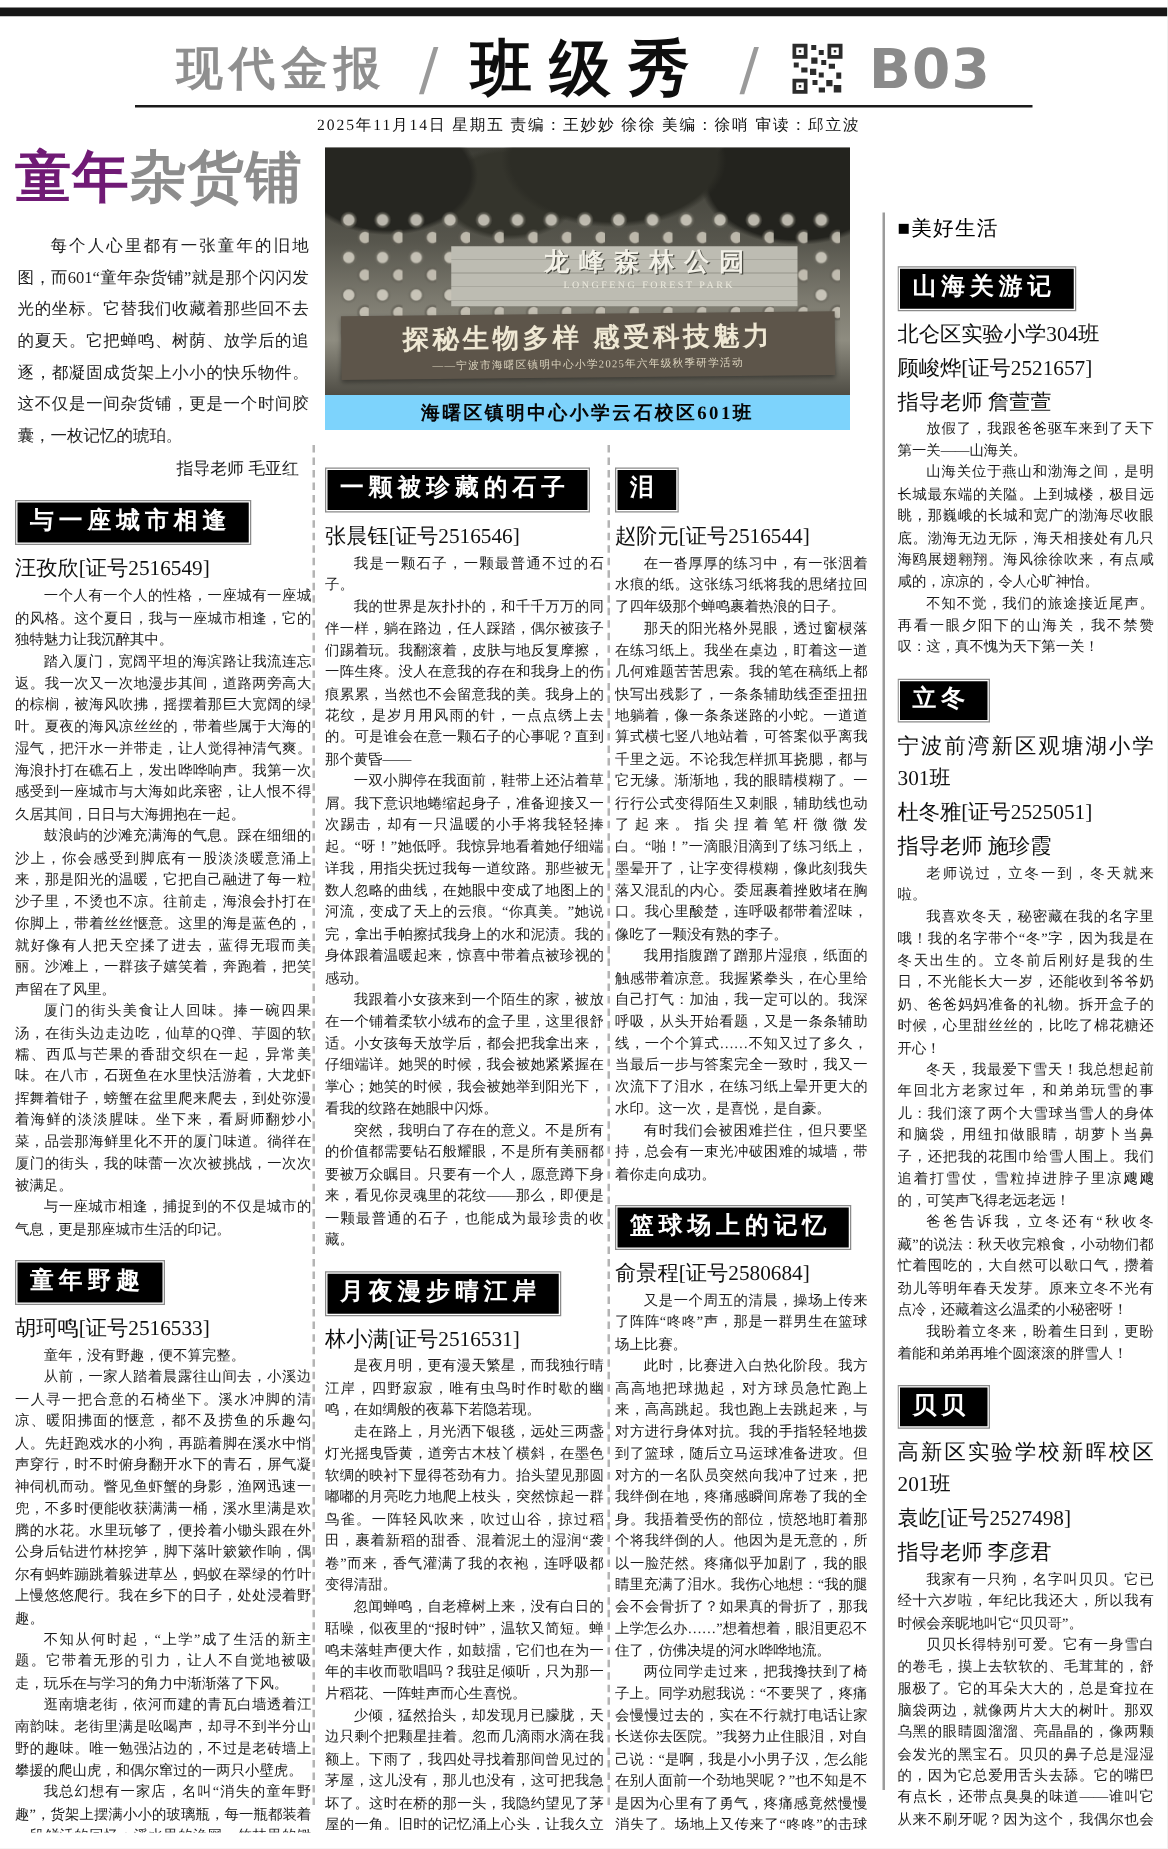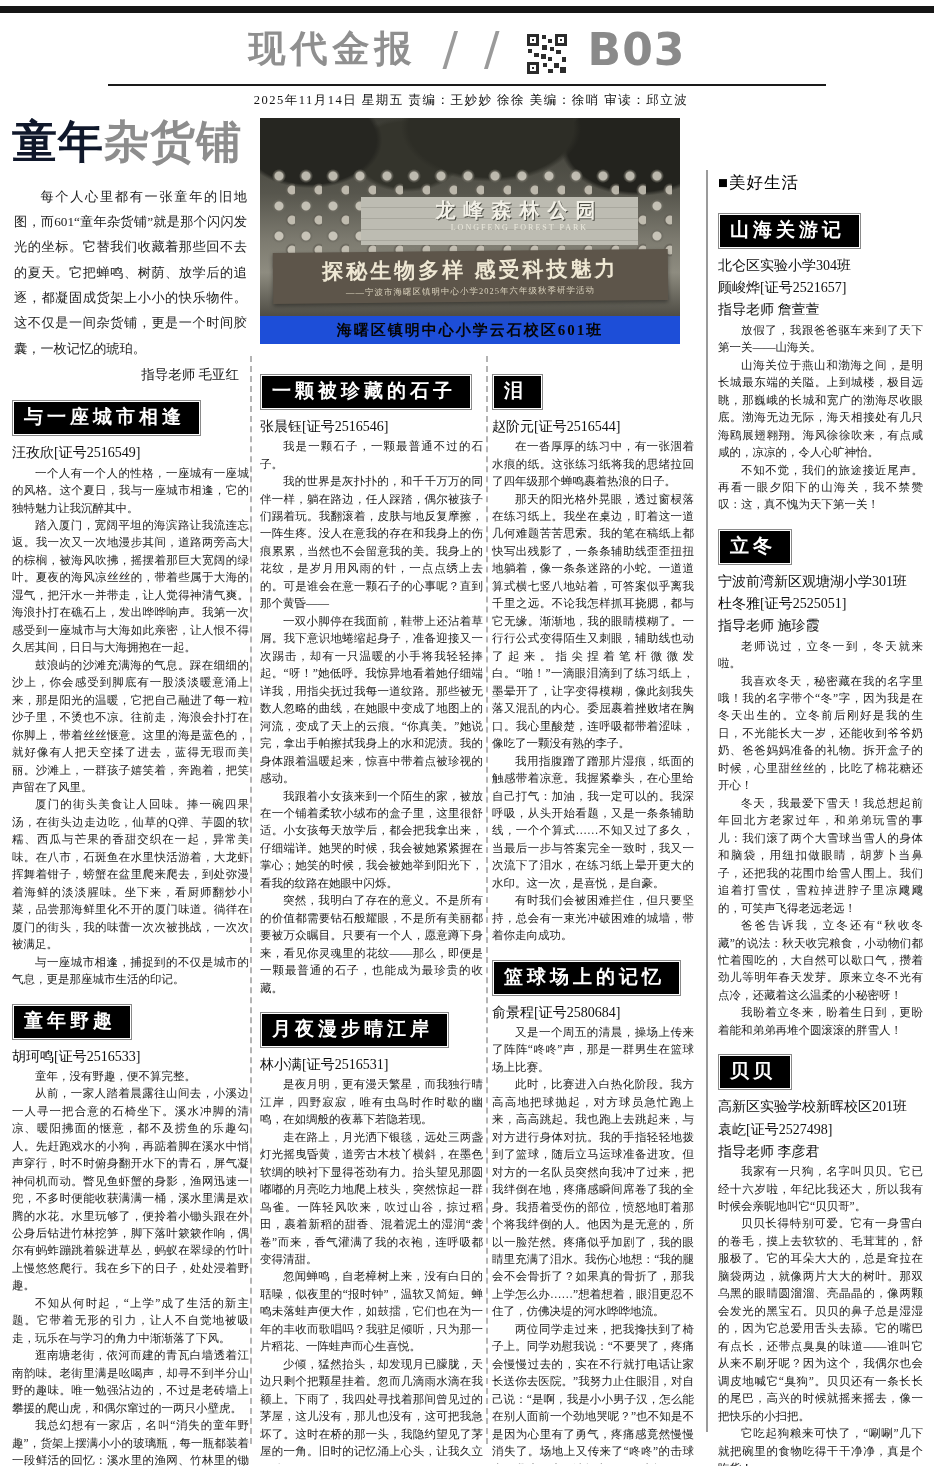--- a/index.html
+++ b/index.html
@@ -4,42 +4,42 @@
 <style>
   html,body{margin:0;padding:0;background:#e8e8e8;}
   .page{position:relative;width:934px;height:1479px;background:#ffffff;margin:0 auto;overflow:hidden;
         font-family:"Liberation Serif","DejaVu Serif",serif;color:#1c1c1c;}
   
   .topbar{position:absolute;left:0;top:6px;width:934px;height:7px;background:#161616;}
   .masthead{position:absolute;left:0;top:22px;width:934px;display:flex;justify-content:center;align-items:center;gap:26px;}
   .paper-name{color:#8f8f8f;font-size:37px;font-weight:900;letter-spacing:5px;}
   .mast-slash{color:#9a9a9a;font-size:46px;font-weight:400;font-family:"DejaVu Sans",sans-serif;}
   .section-name{color:#0e0e0e;font-size:49px;font-weight:900;letter-spacing:14px;}
-  .page-id{display:flex;align-items:flex-end;gap:20px;}
+  .page-id{display:flex;align-items:center;gap:20px;}
   .qr{width:42px;height:42px;}
   .page-number{color:#8a8a8a;font-size:44px;font-weight:bold;font-family:"DejaVu Sans",sans-serif;letter-spacing:1px;}
   .mast-rule{position:absolute;left:108px;top:84px;width:718px;height:2px;background:#1a1a1a;}
   .dateline{position:absolute;left:4px;top:92px;width:934px;text-align:center;font-size:12.5px;letter-spacing:1.5px;color:#111;}
   
   .feature-title{font-size:45px;font-weight:900;letter-spacing:1px;line-height:1.1;white-space:nowrap;}
-  .ft-black{color:#0f172a;}
+  .ft-black{color:#701a75;}
   .ft-gray{color:#8d8d8d;margin-top:48px;}
   .feature-intro{margin:16px 2px 0 2px;font-size:13.2px;line-height:1.92;text-indent:2em;text-align:justify;color:#222;}
   .feature-teacher{text-align:right;font-size:13.5px;margin:4px 10px 2px 0;}
   
   .col{position:absolute;overflow:hidden;font-size:11.5px;line-height:1.52;text-align:justify;}
   #col1{left:12px;top:118px;width:237px;height:1348px;}
   #col2{left:260px;top:356px;width:223px;height:1108px;}
   #col3{left:492px;top:356px;width:202px;height:1108px;}
   #col4{left:718px;top:170px;width:205px;height:1296px;}
   .article{margin-top:13px;}
   .article:first-child{margin-top:16px;}
   .hbar-wrap{display:inline-block;border:1px solid #8a8a8a;padding:1px;margin:2px 0 5px 0;background:#fff;}
   .hbar{display:block;background:#000000;color:#ffffff;font-weight:bold;font-size:19px;letter-spacing:4px;padding:1px 14px 2px 10px;white-space:nowrap;}
-  .byline{font-size:14px;color:#101010;margin:1px 0;}
+  .byline{font-size:17px;color:#101010;margin:1px 0;}
   .para{margin:0;text-indent:2em;}
   .section-label{font-size:16.5px;font-weight:normal;color:#000;margin:0 0 16px 0;letter-spacing:1px;}
   
   .photo{position:absolute;left:260px;top:118px;width:420px;}
   .photo-img{position:relative;height:198px;overflow:hidden;
      background:linear-gradient(#3c3c35 0%,#57564d 38%,#7d7b70 62%,#8e8c80 78%,#4e4c44 100%);}
   .canopy{position:absolute;left:0;top:0;right:0;height:62%;
      background:
        radial-gradient(ellipse 120px 80px at 12% 18%, #262621 55%, transparent 60%),
        radial-gradient(ellipse 150px 90px at 55% 8%, #2d2d26 55%, transparent 60%),
@@ -52,38 +52,39 @@
      background-size:27px 30px;opacity:.85;}
   .sign{position:absolute;left:24%;right:10%;top:40%;height:24%;
      background:repeating-linear-gradient(#bdbcb2 0 10px,#a9a89e 10px 11px);
      text-align:center;color:#f3f1e8;padding-left:40px;}
   .sign-cn{font-size:20px;font-weight:900;letter-spacing:8px;text-shadow:1px 1px 0 #4a4a42;line-height:26px;}
   .sign-en{font-size:8px;letter-spacing:2px;color:#eceade;}
   .banner{position:absolute;left:3%;right:3%;bottom:7%;background:#5d554a;color:#efe8d4;
      text-align:center;padding:5px 4px 4px 4px;box-shadow:0 2px 4px rgba(0,0,0,.4);transform:rotate(-.6deg);}
   .banner-main{font-size:21px;font-weight:900;letter-spacing:3px;white-space:nowrap;}
   .banner-sub{font-size:8.5px;letter-spacing:1px;margin-top:2px;color:#ddd5bf;white-space:nowrap;}
-  .photo-caption{height:28px;background:#1d4ed8;color:#050505;font-weight:bold;font-size:15px;
+  .photo-caption{height:28px;background:#7dd3fc;color:#050505;font-weight:bold;font-size:15px;
      display:flex;align-items:center;justify-content:center;letter-spacing:2px;}
   
   .vline{position:absolute;width:0;}
   .vdash1{left:250px;top:356px;height:1088px;border-left:2px dashed #b4b4b4;}
   .vdash2{left:486px;top:356px;height:1088px;border-left:2px dashed #b4b4b4;}
   .vsolid{left:706px;top:170px;height:1262px;border-left:2px solid #9b9b9b;}
 </style>
 </head>
 <body>
 
 <div class="page">
 
   <div class="topbar"></div>
 
   <div class="masthead">
     <span class="paper-name">现代金报</span>
     <span class="mast-slash">/</span>
+    <span class="section-name">班级秀</span>
     <span class="mast-slash">/</span>
     <span class="page-id">
       <svg class="qr" viewBox="0 0 42 42" xmlns="http://www.w3.org/2000/svg">
         <rect width="42" height="42" fill="#fff"></rect>
         <g fill="#2b2b2b">
           <rect x="1" y="1" width="12" height="12"></rect>
             <rect x="29" y="1" width="12" height="12"></rect>
             <rect x="1" y="29" width="12" height="12"></rect>
           <rect x="16" y="2" width="4" height="4"></rect>
             <rect x="22" y="6" width="4" height="4"></rect>

